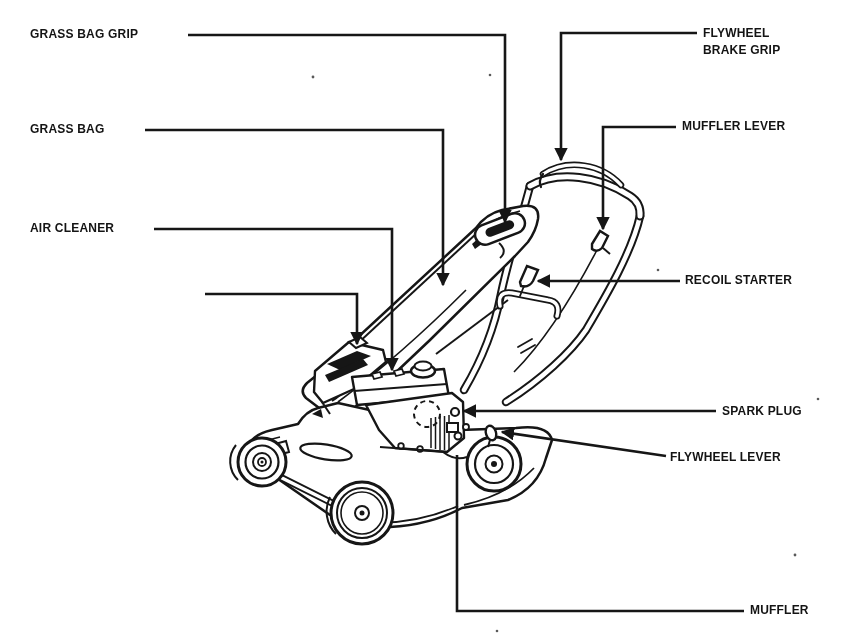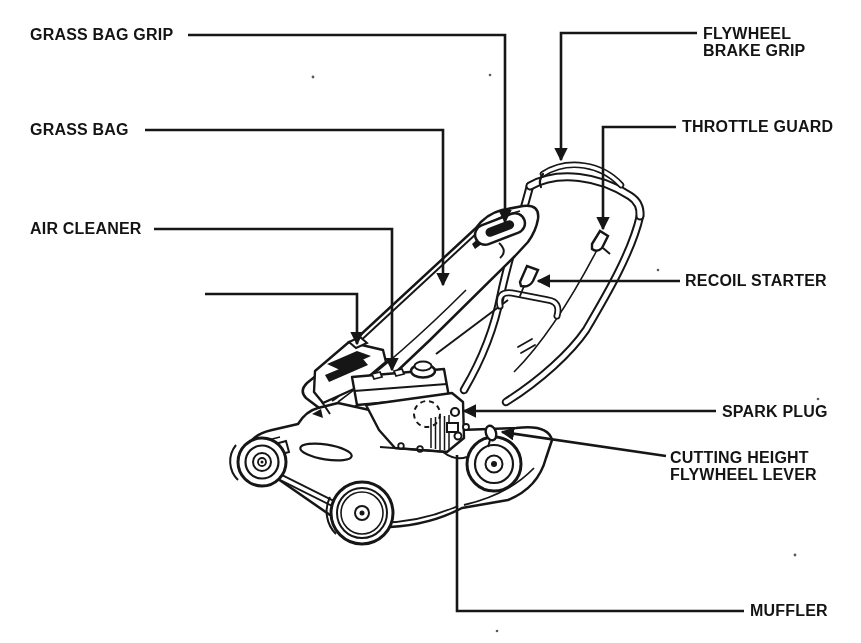--- a/index.html
+++ b/index.html
@@ -2,21 +2,21 @@
 <html><head>
 <meta charset="utf-8">
 <style>
   html,body{margin:0;padding:0;background:#ffffff;}
   .stage{
     position:relative;width:861px;height:643px;background:#ffffff;overflow:hidden;
     font-family:"Liberation Sans",sans-serif;
   }
   .art{position:absolute;left:0;top:0;width:861px;height:643px;}
   .lbl{
-    position:absolute;color:#141414;font-weight:700;font-size:16px;line-height:17px;
+    position:absolute;color:#141414;font-weight:700;font-size:12px;line-height:17px;
     letter-spacing:.2px;white-space:nowrap;
   }
 </style>
 </head>
 <body>
 
 <div class="stage">
 
   <svg class="art" viewBox="0 0 861 643">
     <defs>
@@ -179,33 +179,32 @@
     <span>AIR CLEANER</span>
   </div>
 
 
   <div class="lbl" style="left:703px;top:25px">
     <div>FLYWHEEL</div>
     <div>BRAKE GRIP</div>
   </div>
 
   <div class="lbl" style="left:682px;top:118px">
-    <span>THROTTLE GUARD</span>
+    <span>MUFFLER LEVER</span>
   </div>
 
   <div class="lbl" style="left:685px;top:272px">
     <span>RECOIL STARTER</span>
   </div>
 
   <div class="lbl" style="left:722px;top:403px">
     <span>SPARK PLUG</span>
   </div>
 
   <div class="lbl" style="left:670px;top:449px">
-    <div>CUTTING HEIGHT</div>
     <div>FLYWHEEL LEVER</div>
   </div>
 
   <div class="lbl" style="left:750px;top:602px">
     <span>MUFFLER</span>
   </div>
 
 </div>
 
 </body></html>

